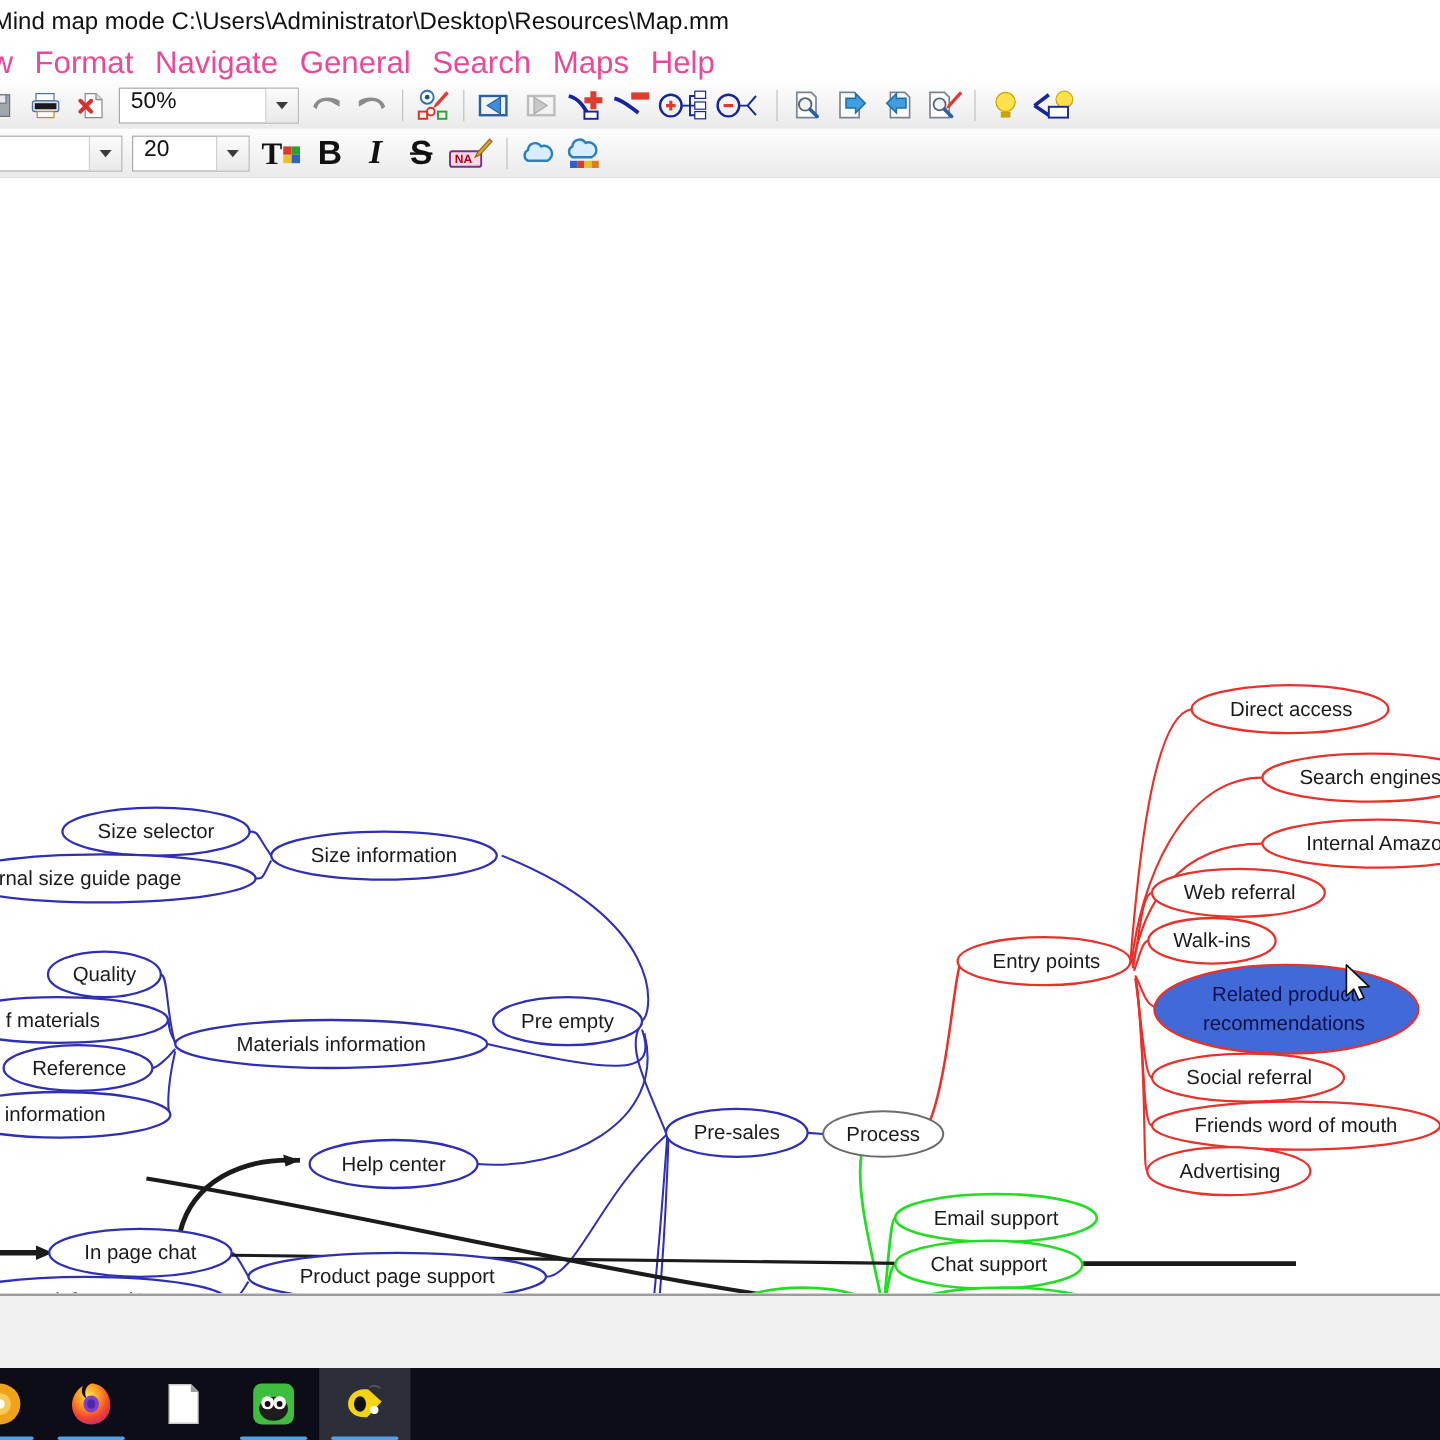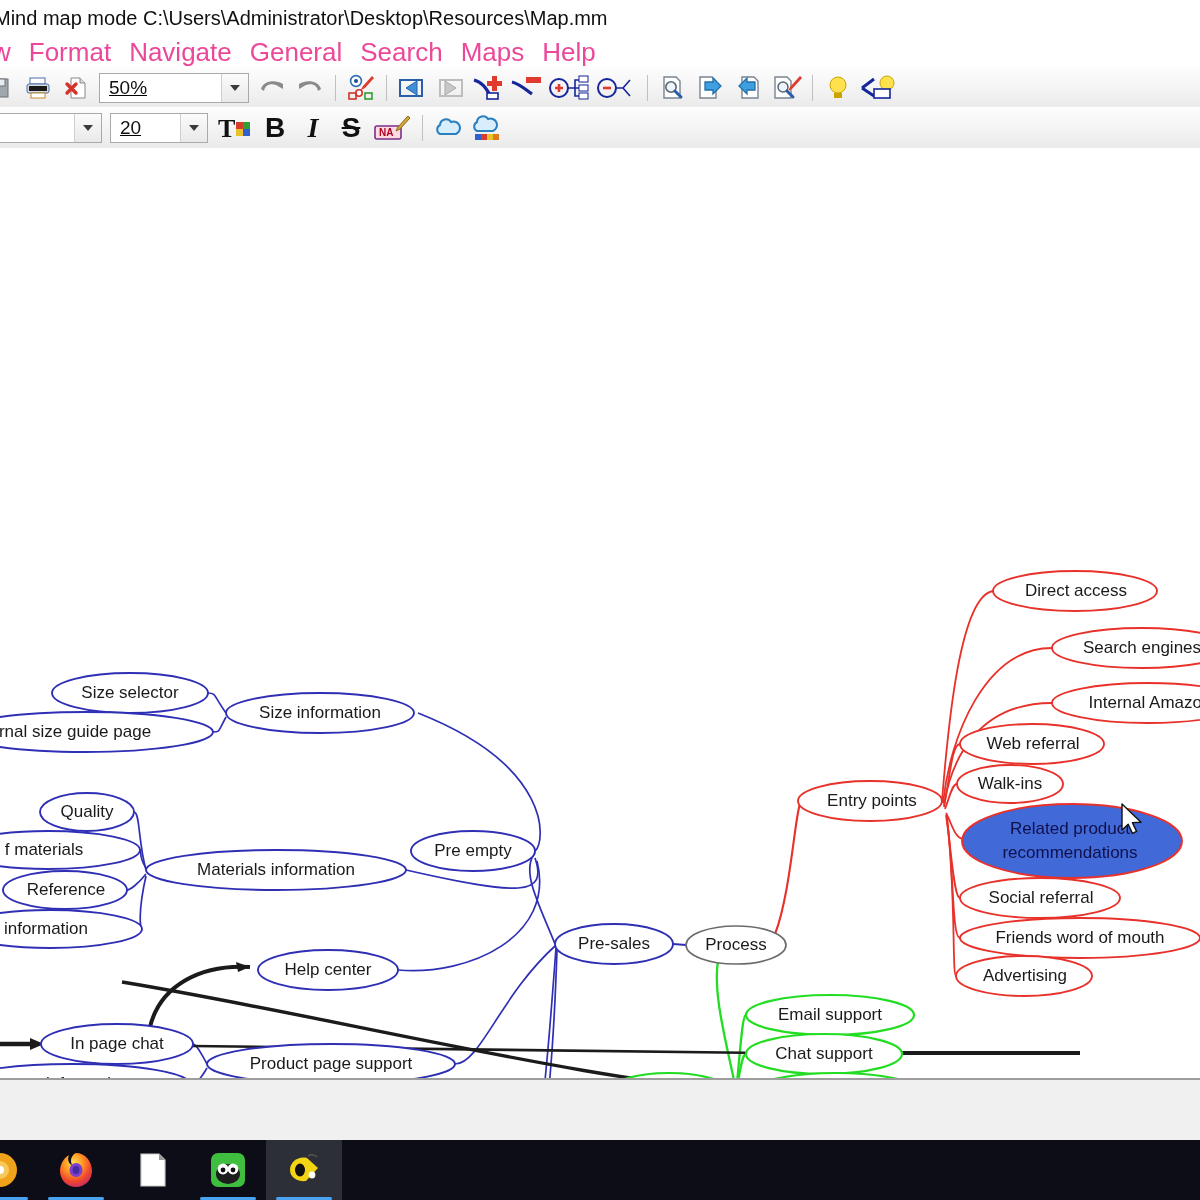--- a/index.html
+++ b/index.html
@@ -45,22 +45,22 @@
   .tb-btn {
     width: 34px; height: 33px;
     display: flex; align-items: center; justify-content: center;
     margin: 0 1px; border: 1px solid transparent; border-radius: 2px;
     position: relative;
   }
   .tb-sep { width: 1px; height: 26px; background: #c0c0c0; margin: 0 6px; }
 
   .combo {
     height: 30px; border: 1px solid #a9a9a9; background: #fff;
-    display: flex; align-items: center; justify-content: space-between;
-    margin: 0 4px; box-sizing: border-box; text-decoration: underline;
+    display: flex; align-items: flex-start; justify-content: space-between;
+    margin: 0 4px; box-sizing: border-box;
   }
   .combo .cval { font-size: 19px; color: #111; padding-left: 9px; white-space: nowrap; overflow: hidden;}
   .combo .carrow {
     width: 26px; height: 100%;
     display:flex; align-items:center; justify-content:center;
     background: linear-gradient(to bottom,#fbfbfb,#e9e9e9);
     border-left: 1px solid #cfcfcf;
   }
   .chev { width: 0; height: 0; border-left: 5px solid transparent; border-right: 5px solid transparent;
           border-top: 6px solid #3b3b3b; }

